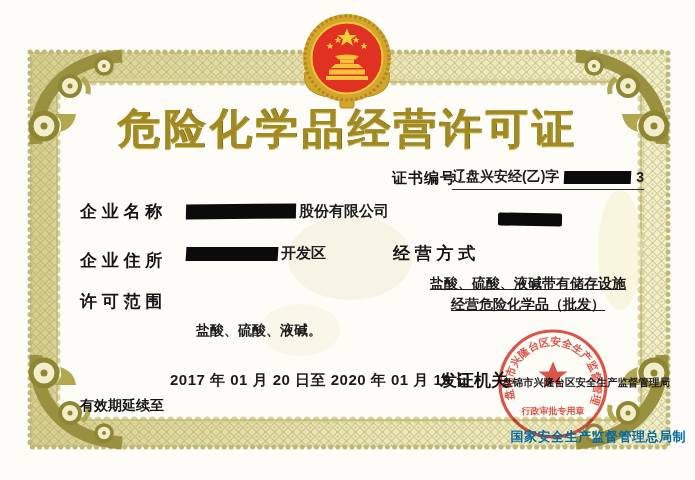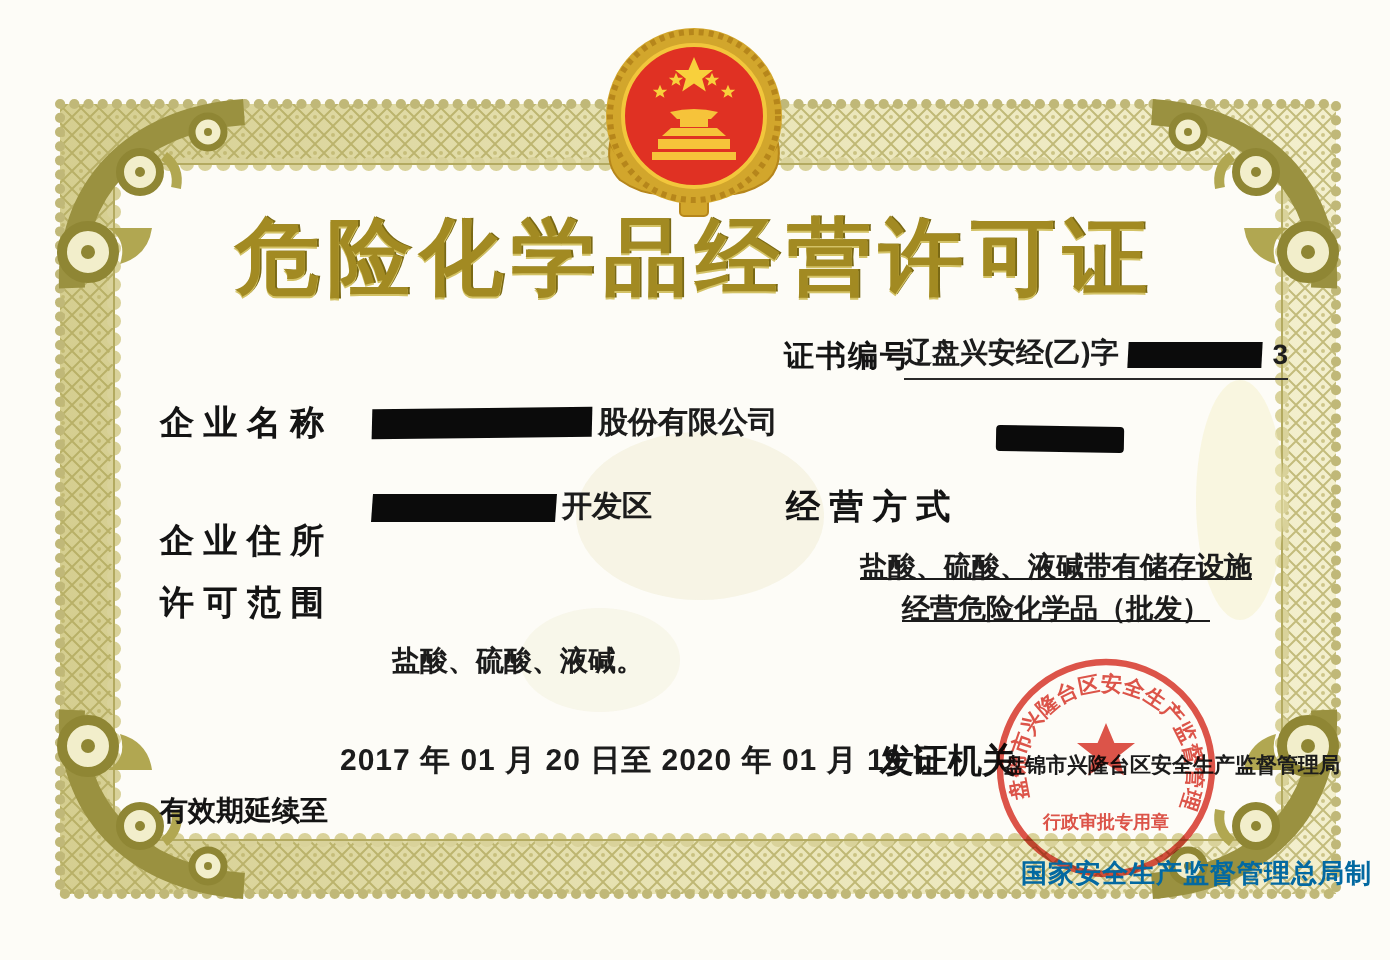--- a/index.html
+++ b/index.html
@@ -130,21 +130,21 @@
   </div>
 
   <div class="lbl" style="left:80px;top:200px;font-size:17px">企 业 名 称</div>
   <div class="val flexval" style="left:186px;top:202px;font-size:15px">
     <span class="bar" style="width:110px;height:15px;transform:skewX(-2deg) rotate(-0.6deg)"></span>
     <span>股份有限公司</span>
   </div>
 
   <div class="bar-abs" style="left:498px;top:213px;width:64px;height:13px;border-radius:2px;transform:rotate(1deg)"></div>
 
-  <div class="lbl" style="left:80px;top:259px;font-size:17px">企 业 住 所</div>
+  <div class="lbl" style="left:80px;top:249px;font-size:17px">企 业 住 所</div>
   <div class="val flexval" style="left:186px;top:244px;font-size:15px">
     <span class="bar" style="width:92px;height:14px;transform:skewX(-4deg)"></span>
     <span>开发区</span>
   </div>
 
   <div class="lbl" style="left:393px;top:242px;font-size:17px">经 营 方 式</div>
   <div class="mode-lines">
     <div>盐酸、硫酸、液碱带有储存设施</div>
     <div>经营危险化学品（批发）</div>
   </div>

